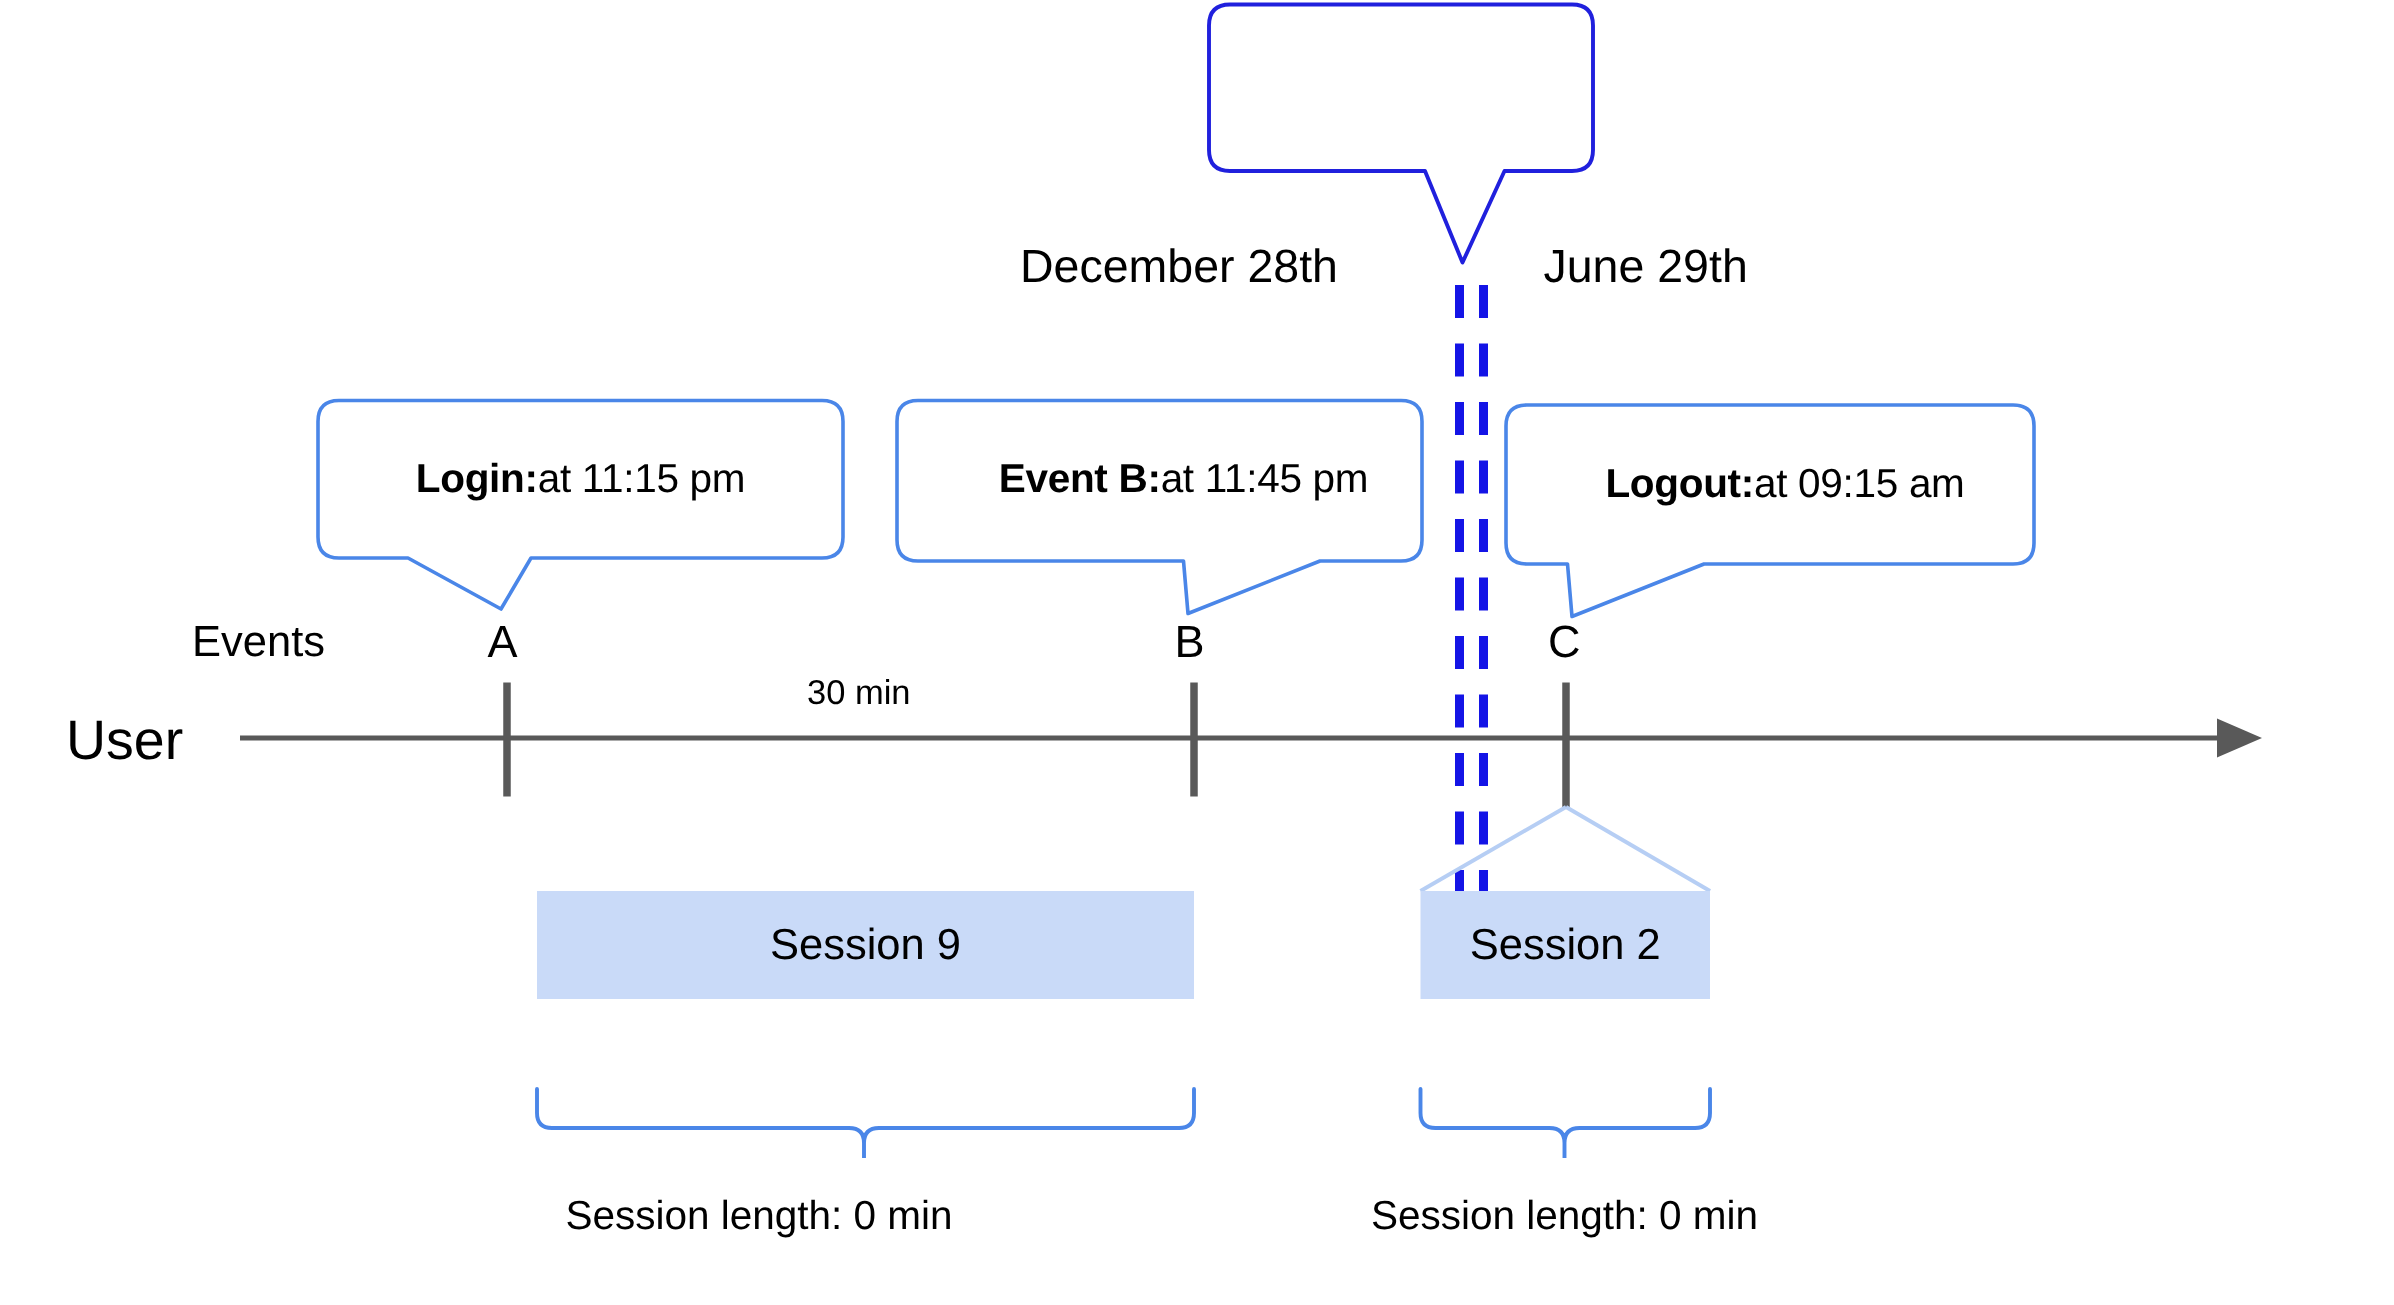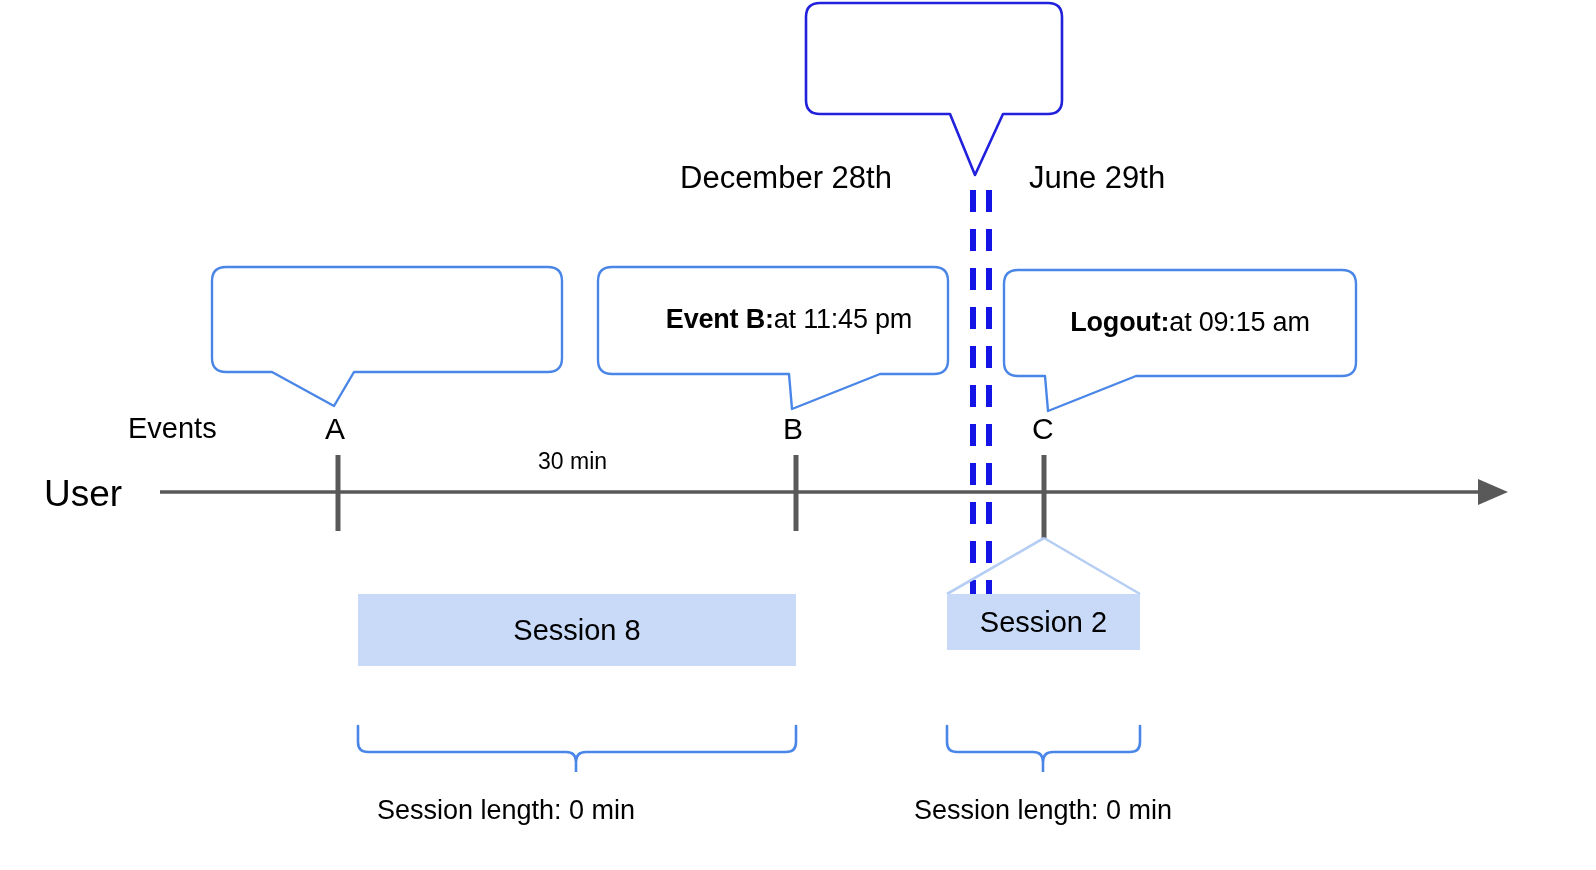--- a/index.html
+++ b/index.html
@@ -97,39 +97,43 @@
       <path d="M 947,726 L 947,742 Q 947,752 957,752 L 1033,752 Q 1043,752 1043,762
                L 1043,772 L 1043,762 Q 1043,752 1053,752 L 1130,752 Q 1140,752 1140,742
                L 1140,726"></path>
     </g>
   </svg>
 
 
   <div class="day-label" style="left:680px;top:160px;">December 28th</div>
   <div class="day-label" style="left:1029px;top:160px;">June 29th</div>
 
+  <div class="callout-text" style="left:212px;top:289px;width:350px;height:60px;">
+    <b>Login:</b>
+    <span class="reg"> at 11:15 pm</span>
+  </div>
 
   <div class="callout-text" style="left:598px;top:289px;width:382px;height:60px;">
     <b>Event B:</b>
     <span class="reg"> at 11:45 pm</span>
   </div>
 
   <div class="callout-text" style="left:984px;top:292px;width:412px;height:60px;">
     <b>Logout:</b>
     <span class="reg"> at 09:15 am</span>
   </div>
 
   <div class="events-label">Events</div>
   <div class="user-label">User</div>
 
   <div class="ev-letter" style="left:325px;top:412px;">A</div>
   <div class="ev-letter" style="left:783px;top:412px;">B</div>
   <div class="ev-letter" style="left:1032px;top:412px;">C</div>
 
   <div class="minlabel" style="left:538px;top:448px;">30 min</div>
 
-  <div class="session-box" style="left:358px;top:594px;width:438px;height:72px;">Session 8</div>
-  <div class="session-box" style="left:947px;top:594px;width:193px;height:56px;">Session 2</div>
+  <div class="session-box" style="left:358px;top:594px;width:438px;height:72px;">Session 9</div>
+  <div class="session-box" style="left:947px;top:594px;width:193px;height:72px;">Session 2</div>
 
   <div class="len-label" style="left:356px;top:795px;width:300px;">Session length: 0 min</div>
   <div class="len-label" style="left:893px;top:795px;width:300px;">Session length: 0 min</div>
 
 </div>
 
 </body></html>

